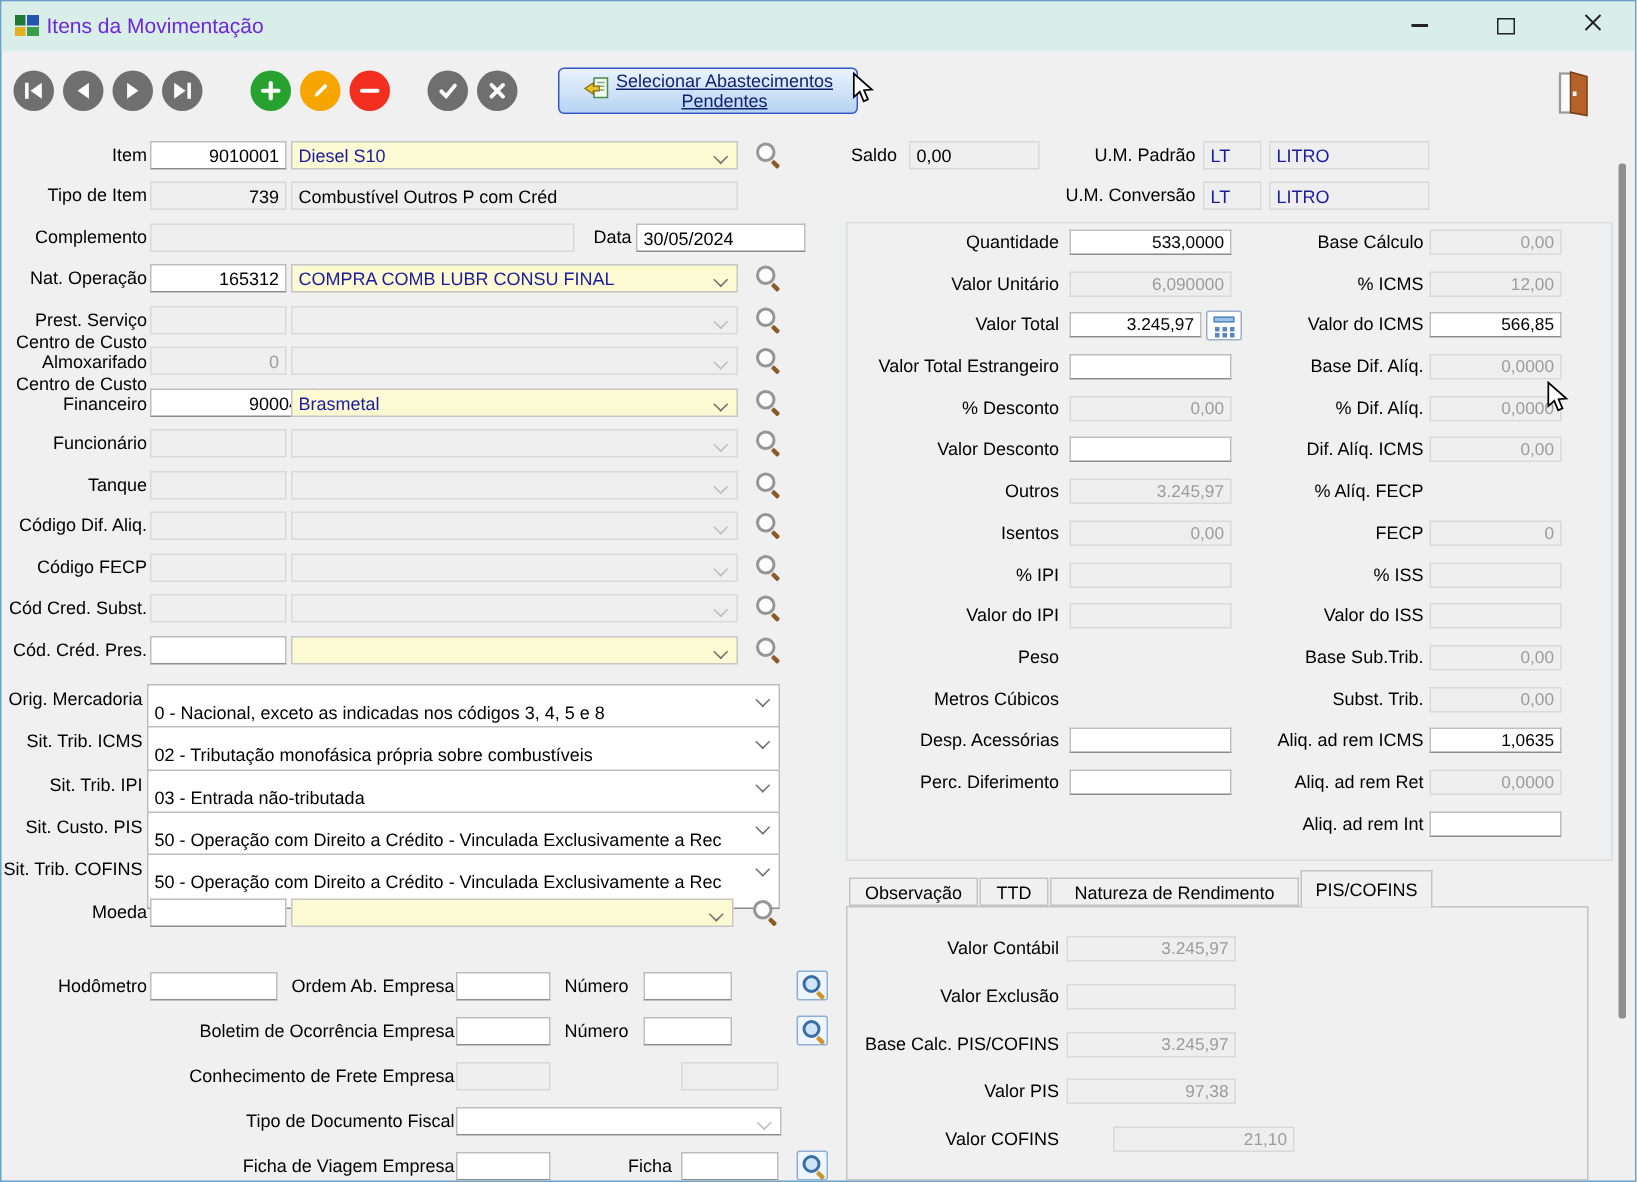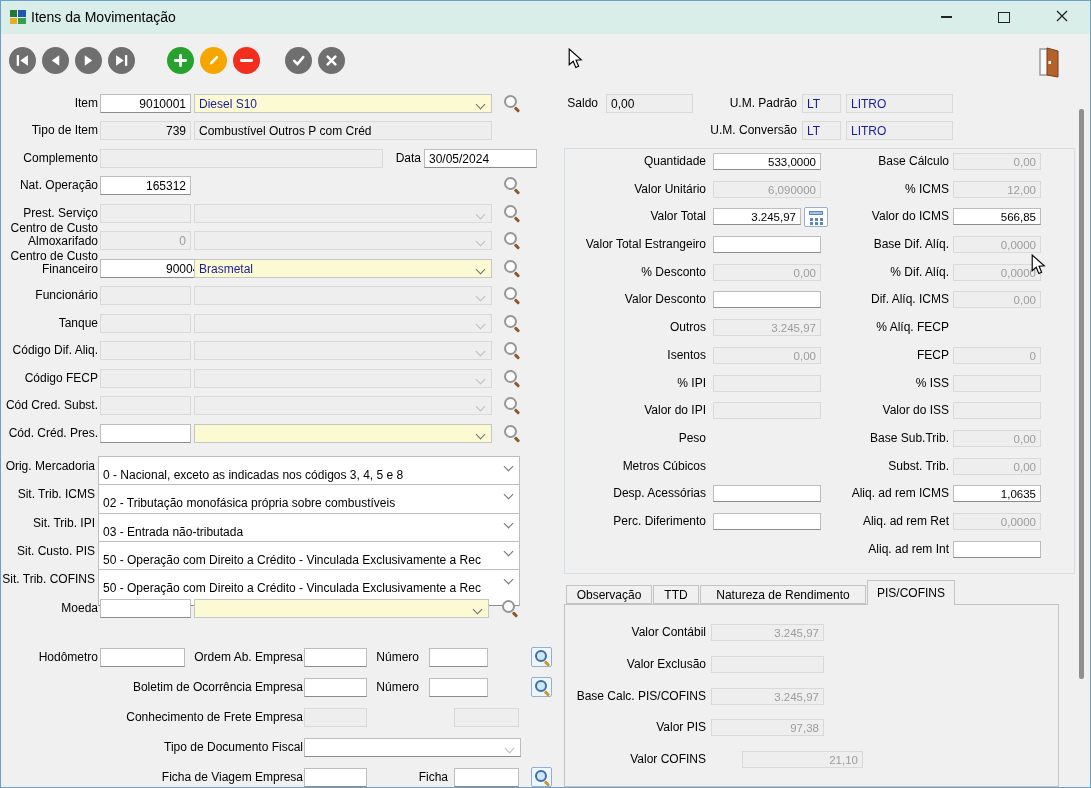--- a/index.html
+++ b/index.html
@@ -1,20 +1,20 @@
 <!DOCTYPE html>
 <html><head>
 <meta charset="utf-8">
 <style>
   html,body{margin:0;padding:0;background:#cfcfcf;}
   .win{position:relative;width:1091px;height:788px;background:#f0f0f0;
        font-family:"Liberation Sans","DejaVu Sans",sans-serif;
        border:1px solid #6aa1c8;box-sizing:border-box;overflow:hidden;}
   .titlebar{position:absolute;left:0;top:0;width:100%;height:33px;background:#d9eee8;}
-  .title{position:absolute;left:30px;top:8px;font-size:14px;color:#000000;text-align:center;}
+  .title{position:absolute;left:30px;top:8px;font-size:14px;color:#6d28d9;text-align:center;}
   .appicon{position:absolute;left:8px;top:7px;width:18px;height:18px;}
   .wc{position:absolute;top:0;width:46px;height:32px;display:flex;align-items:center;justify-content:center;}
   .tbtn{position:absolute;width:27px;height:27px;border-radius:50%;display:flex;align-items:center;justify-content:center;}
   .selbtn{position:absolute;left:371px;top:44px;width:200px;height:31px;border:1px solid #2f55cc;border-radius:4px;
           background:linear-gradient(#eaf3fe,#b7d3f3);display:flex;align-items:center;justify-content:center;gap:5px;
           font-size:12px;color:#14226e;box-sizing:border-box;}
   .seltxt{text-align:center;line-height:13px;text-decoration:underline;}
   .L{position:absolute;text-align:right;font-size:12px;color:#000;line-height:13px;white-space:nowrap;}
   .F{position:absolute;height:19px;box-sizing:border-box;font-size:12px;display:flex;align-items:center;
      padding:0 4px;background:#eeeeee;border:1px solid #d9d9d9;color:#000;white-space:nowrap;overflow:hidden;}
@@ -114,20 +114,28 @@
       <svg width="15" height="15" viewBox="0 0 14 14">
         <path d="M3 7.4 L6 10.4 L11.4 3.8" stroke="#fff" stroke-width="2.4" fill="none" stroke-linecap="round"></path>
       </svg>
     </div>
   <div class="tbtn" style="left:317px;top:46px;background:#6f6f6f">
       <svg width="15" height="15" viewBox="0 0 14 14">
         <path d="M3.4 3.4 L10.6 10.6 M10.6 3.4 L3.4 10.6" stroke="#fff" stroke-width="2.4" stroke-linecap="round"></path>
       </svg>
     </div>
 
+  <button class="selbtn">
+    <span><svg width="17" height="16" viewBox="0 0 17 16">
+          <rect x="7" y="1" width="9" height="13" fill="#f4fbf2" stroke="#4a8a4a"></rect>
+          <path d="M9 4 H14 M9 6.5 H14 M9 9 H14" stroke="#7ab07a" stroke-width="0.9"></path>
+          <path d="M1 8 L6.5 4.2 V6.4 H10.5 V9.6 H6.5 V11.8 Z" fill="#e8c32a" stroke="#8a6a10" stroke-width="0.8"></path>
+        </svg></span>
+    <span class="seltxt"><span>Selecionar Abastecimentos</span><br><span>Pendentes</span></span>
+  </button>
 
   <div style="position:absolute;left:1036px;top:45px"><svg width="24" height="32" viewBox="0 0 24 32">
         <rect x="3" y="3" width="8" height="26" fill="#fafafa" stroke="#9a9a9a" stroke-width="1.5"></rect>
         <path d="M10 2 L21 5 V31 L10 29 Z" fill="#b4612c" stroke="#7a3c14"></path>
         <rect x="11.5" y="15" width="2.5" height="3" fill="#fff"></rect>
       </svg></div>
 
   <div class="L" style="left:0;top:96px;width:97px">Item</div>
   <div class="F Fw Fr" style="left:99px;top:93px;width:91px">
       <span>9010001</span>
@@ -151,20 +159,24 @@
       <span></span>
     </div>
   <div class="L" style="left:385px;top:151px;width:35px">Data</div>
   <div class="F Fw" style="left:423px;top:148px;width:113px">
       <span>30/05/2024</span>
     </div>
 
   <div class="L" style="left:0;top:178px;width:97px">Nat. Operação</div>
   <div class="F Fw Fr" style="left:99px;top:175px;width:91px">
       <span>165312</span>
+    </div>
+  <div class="F Fy" style="left:193px;top:175px;width:298px;padding-right:18px">
+      <span>COMPRA COMB LUBR CONSU FINAL</span>
+      <span class="chv"></span>
     </div>
   <div class="mag" style="left:502px;top:175px"></div>
 
   <div class="L" style="left:0;top:206px;width:97px">Prest. Serviço</div>
   <div class="F" style="left:99px;top:203px;width:91px"></div>
   <div class="F" style="left:193px;top:203px;width:298px;padding-right:18px">
       <span></span>
       <span class="chv chvd"></span>
     </div>
   <div class="mag" style="left:502px;top:203px"></div>

